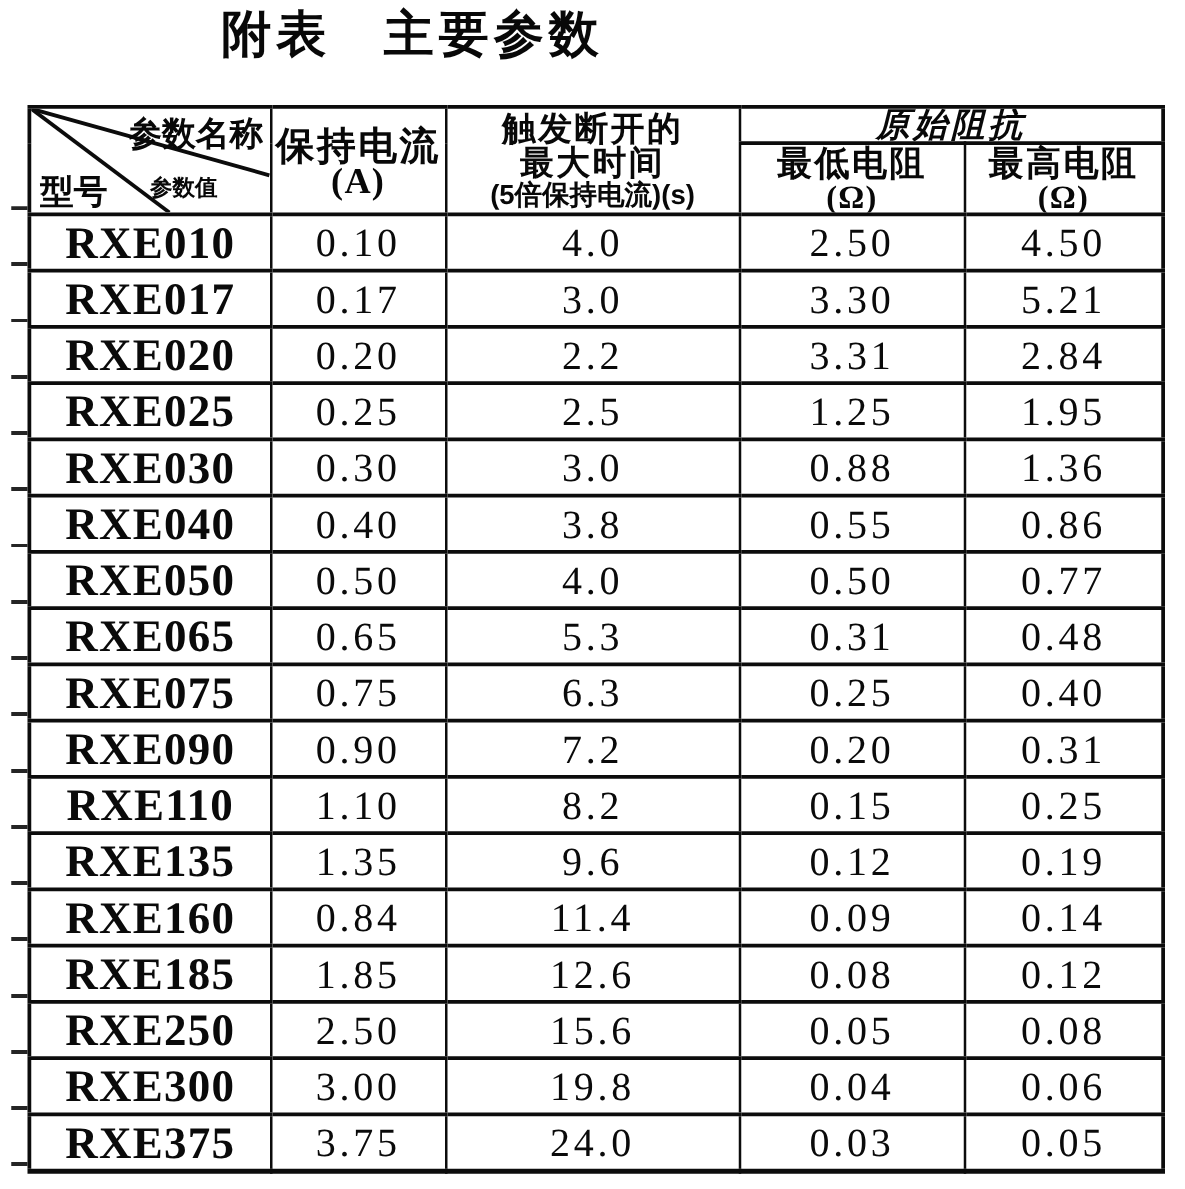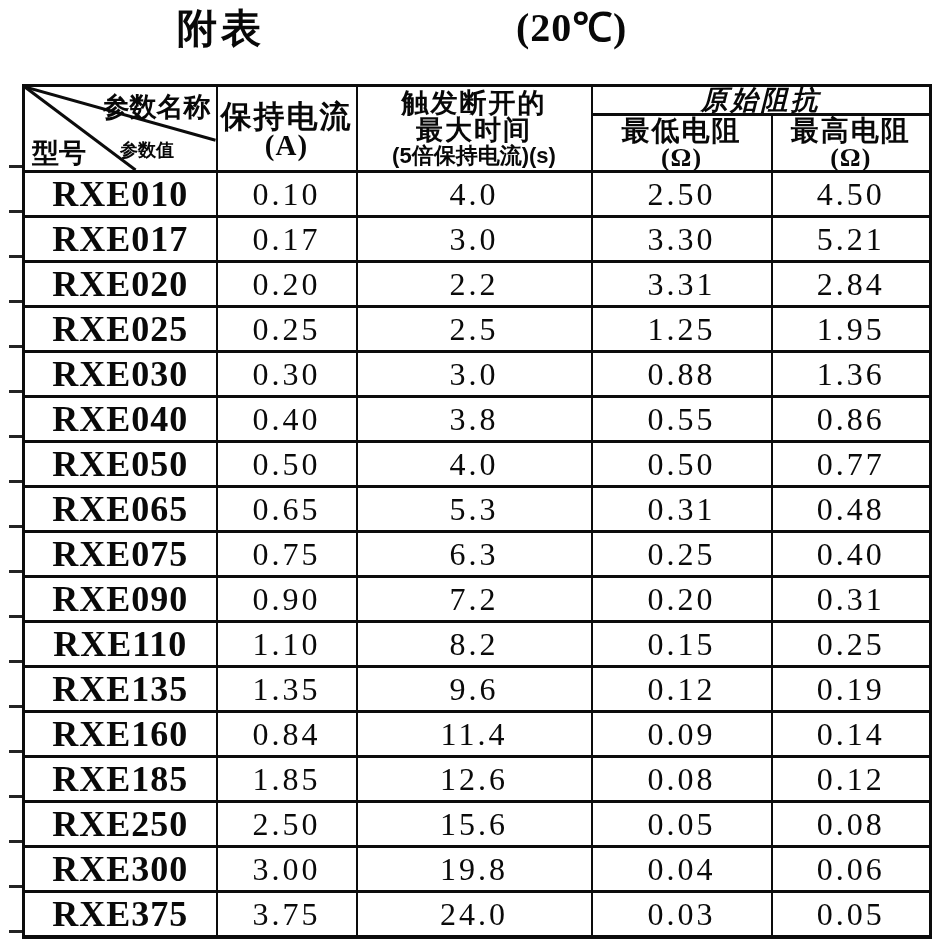--- a/index.html
+++ b/index.html
@@ -58,21 +58,21 @@
     position:absolute;left:9px;top:165px;width:16px;height:770px;
     background:repeating-linear-gradient(180deg,#0c0c0c 0 3px,transparent 3px 45px);
     opacity:.9;
   }
 </style>
 </head>
 <body>
 
 <div class="title-row">
   <span class="t-label">附表</span>
-  <span class="t-temp">(20℃)</span>
+  <span class="t-main">主要参数</span>
 </div>
 
 <div class="scan-ticks"></div>
 
 <table class="spec">
   <colgroup>
     <col class="c-model">
       <col class="c-ih">
       <col class="c-time">
       <col class="c-rmin">

